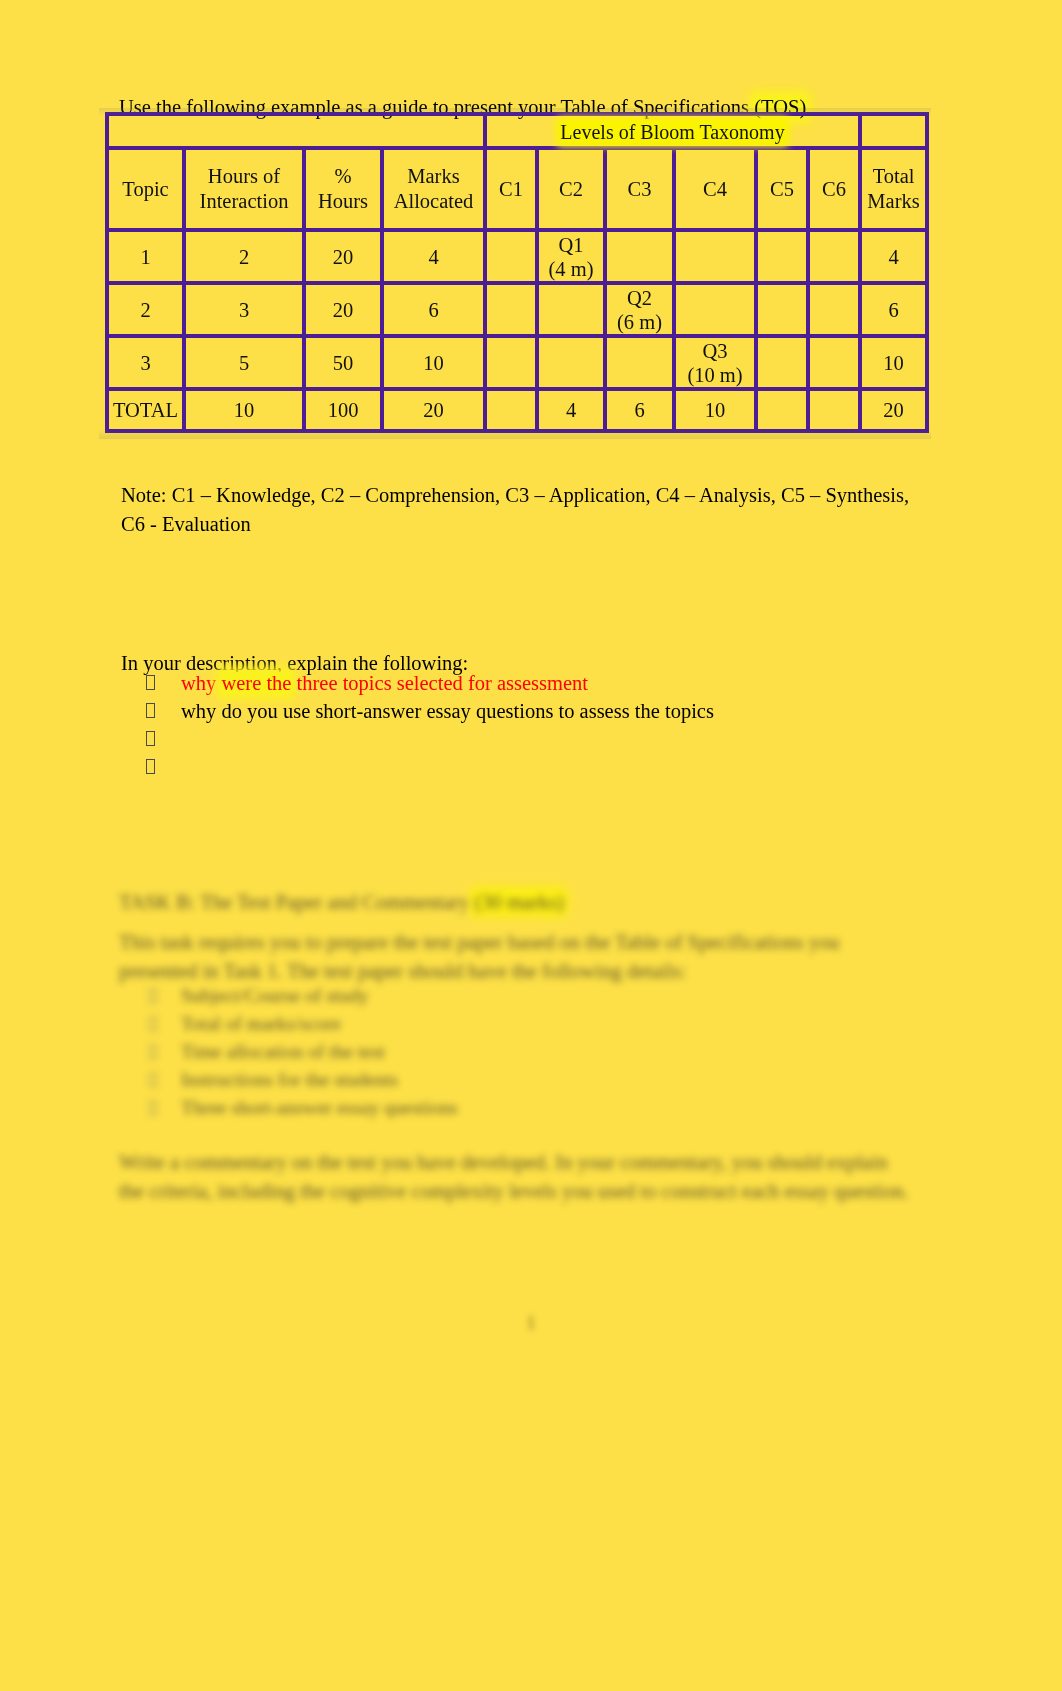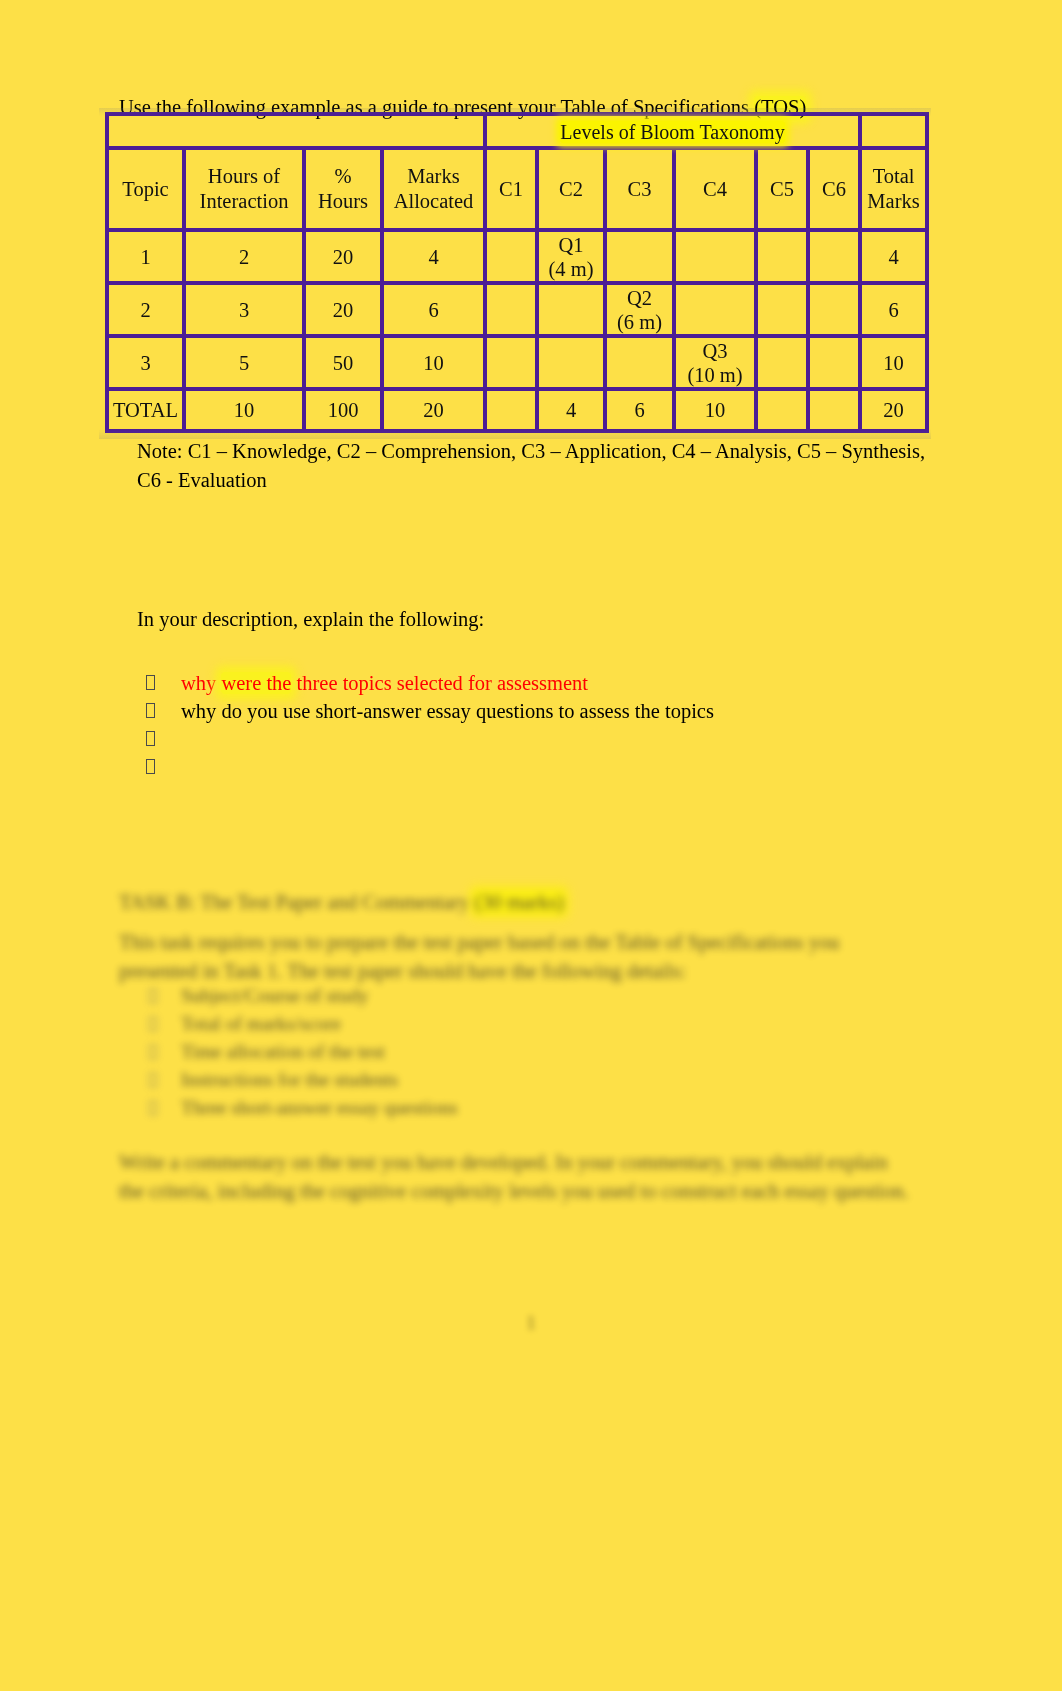--- a/index.html
+++ b/index.html
@@ -110,24 +110,25 @@
     content: "";
     position: absolute;
     left: -6px; right: -6px; bottom: -6px; height: 10px;
     background: linear-gradient(to top, rgba(120,120,120,0.18), rgba(255,255,255,0));
     pointer-events: none;
   }
 
   
   .body-text {
     position: absolute;
-    left: 137px;
+    left: 121px;
     width: 790px;
     font-size: 20.5px;
     line-height: 28.5px;
+    margin-top: 44px;
   }
   .p-note   { top: 437px; }
   .p-desc   { top: 520px; }
   .p-inyour { top: 605px; }
   .p-refer  { top: 765px; }
 
   ul.qlist {
     position: absolute;
     left: 119px;
     top: 632px;

